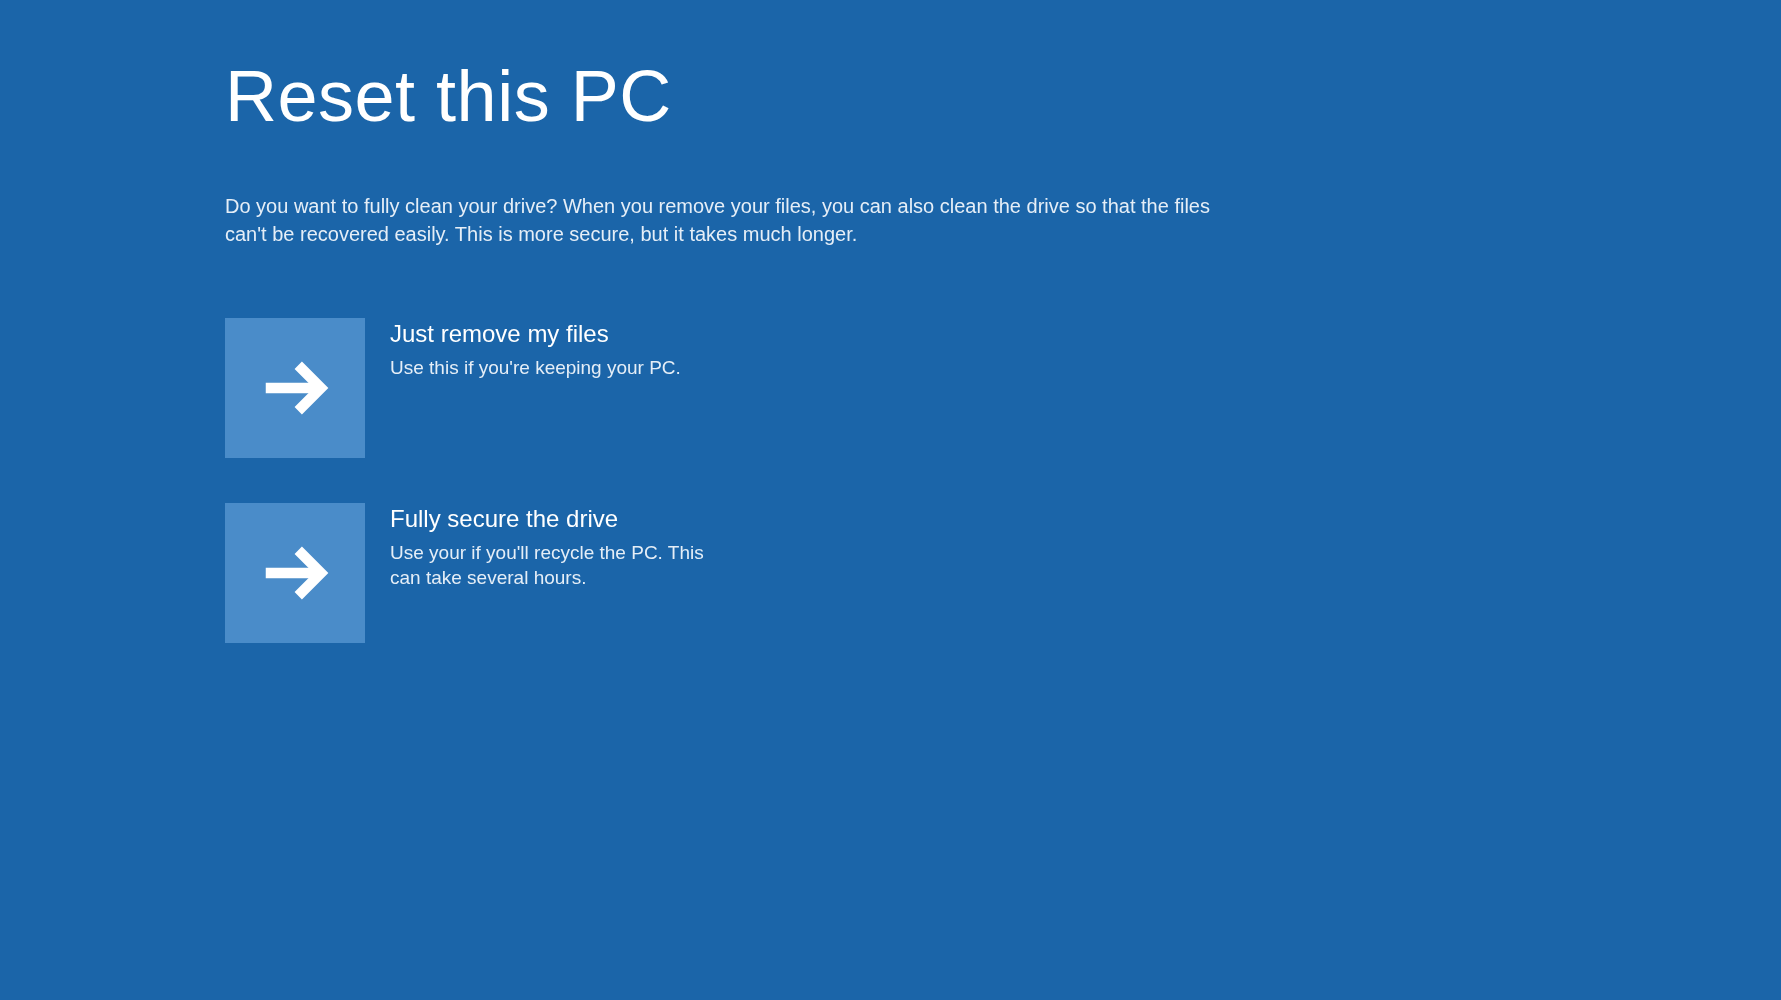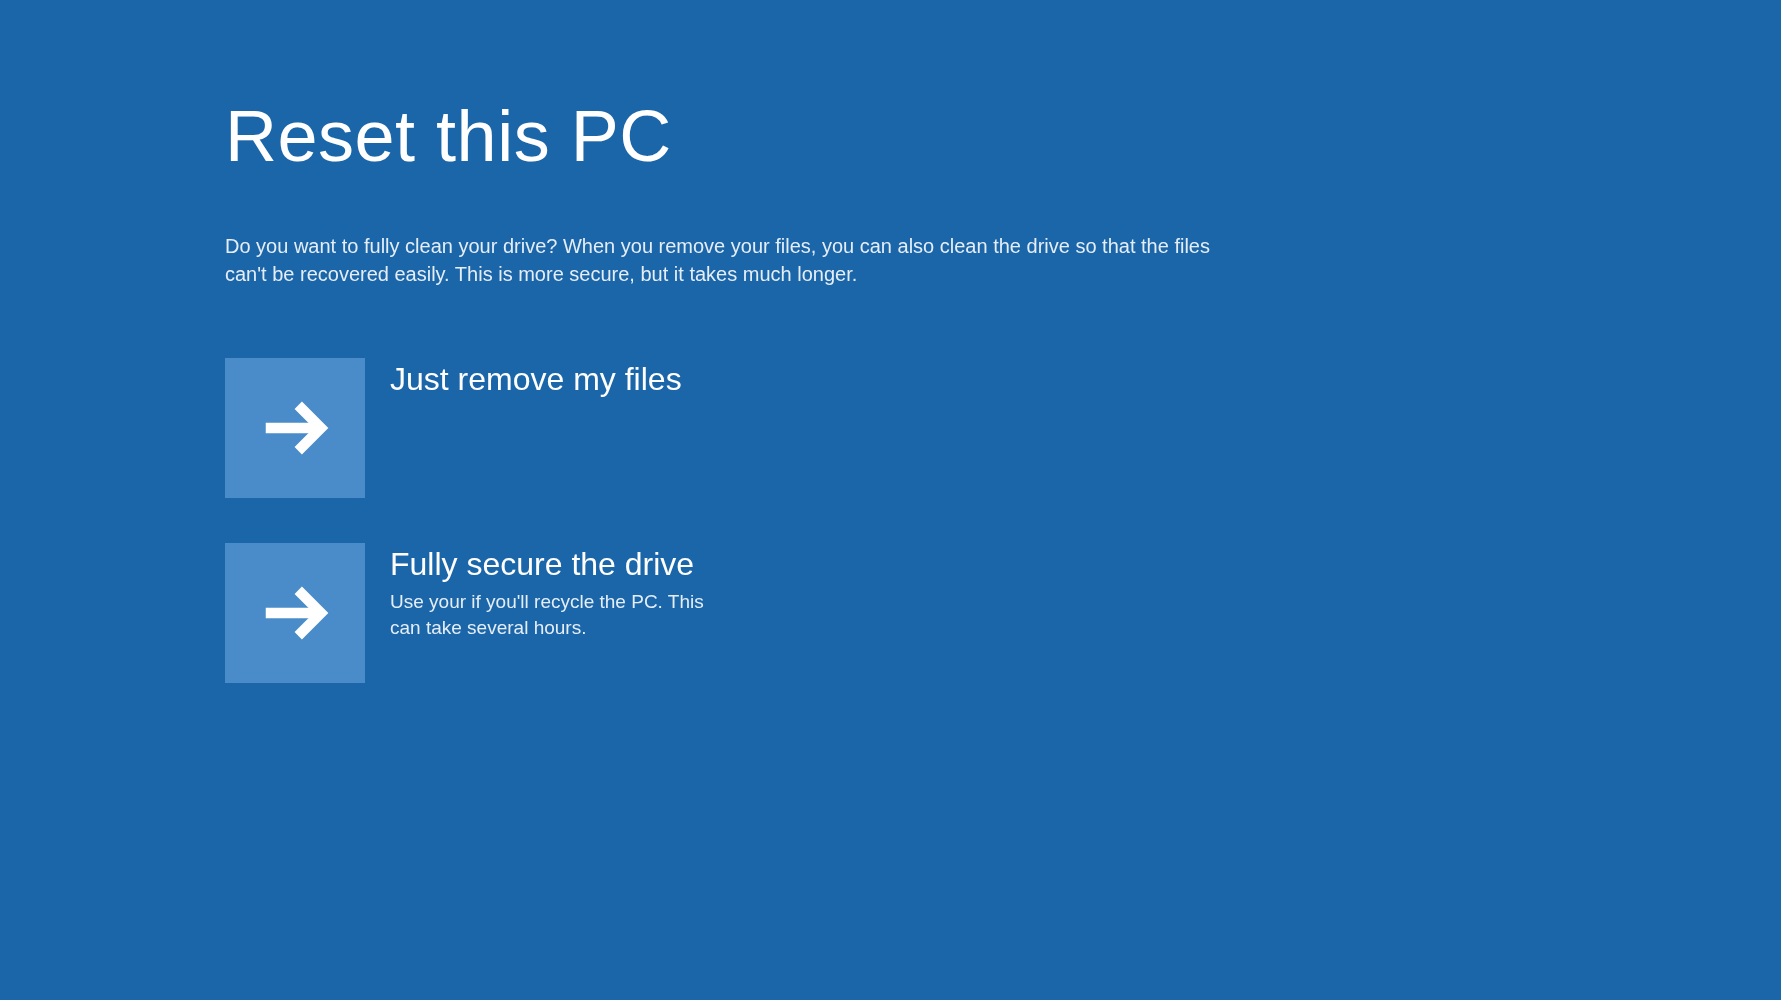--- a/index.html
+++ b/index.html
@@ -20,21 +20,20 @@
       padding-left: 225px;
       width: 100%;
       height: 100%;
     }
     .page-title {
       font-size: 72px;
       font-weight: 300;
       letter-spacing: 0.5px;
       margin-bottom: 55px;
       color: #ffffff;
-      margin-top: 40px;
     }
     .description {
       font-size: 20px;
       font-weight: 400;
       line-height: 1.4;
       max-width: 1000px;
       margin-bottom: 70px;
       color: #e5eef7;
     }
     .option-button {
@@ -55,21 +54,21 @@
       flex-shrink: 0;
     }
     .icon-box svg {
       width: 78px;
       height: 78px;
     }
     .option-text {
       padding-top: 2px;
     }
     .option-title {
-      font-size: 32px;
+      font-size: 24px;
       font-weight: 300;
       color: #ffffff;
       line-height: 1.2;
       margin-bottom: 6px;
     }
     .option-desc {
       font-size: 19px;
       font-weight: 400;
       color: #e5eef7;
       line-height: 1.35;
@@ -85,20 +84,21 @@
 
   <div class="option-button">
     <div class="icon-box">
       <svg viewBox="0 0 24 24" fill="none" stroke="#ffffff" stroke-width="3.2" stroke-linecap="butt" stroke-linejoin="miter">
         <line x1="3" y1="12" x2="20" y2="12"></line>
         <polyline points="13 5 20 12 13 19"></polyline>
       </svg>
     </div>
     <div class="option-text">
       <div class="option-title">Just remove my files</div>
+      <div class="option-desc">Use this if you're keeping your PC.</div>
     </div>
   </div>
 
   <div class="option-button">
     <div class="icon-box">
       <svg viewBox="0 0 24 24" fill="none" stroke="#ffffff" stroke-width="3.2" stroke-linecap="butt" stroke-linejoin="miter">
         <line x1="3" y1="12" x2="20" y2="12"></line>
         <polyline points="13 5 20 12 13 19"></polyline>
       </svg>
     </div>

